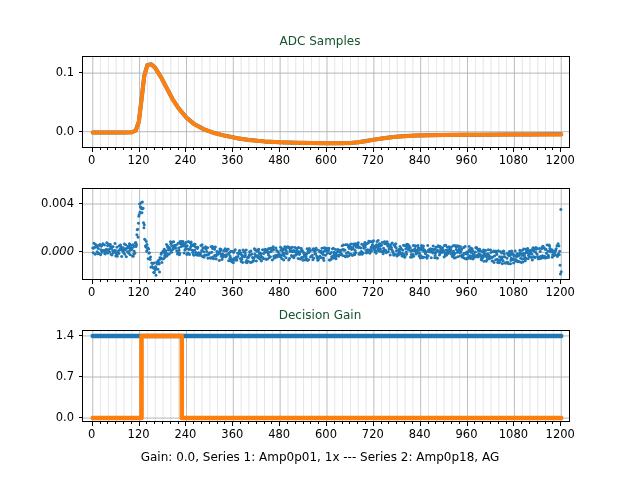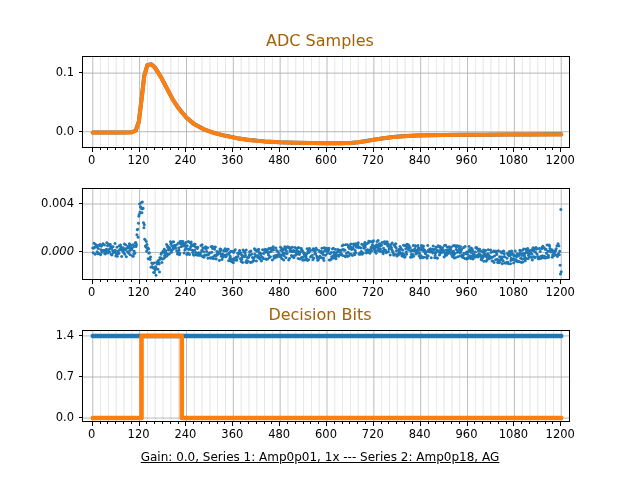--- a/index.html
+++ b/index.html
@@ -21,22 +21,22 @@
     height: 480px;
     background: #ffffff;
   }
   .panel {
     position: absolute;
   }
   .plot-title {
     position: absolute;
     width: 100%;
     text-align: center;
-    font-size: 16px;
-    color: #a16207;
+    font-size: 12px;
+    color: #14532d;
     line-height: 14px;
     white-space: nowrap;
   }
   .axes-frame {
     position: absolute;
     box-sizing: border-box;
     border: 1.1px solid #000000;
     background: #ffffff;
     overflow: hidden;
   }
@@ -66,21 +66,20 @@
     height: 1px;
     background: #000000;
   }
   .caption {
     position: absolute;
     width: 100%;
     text-align: center;
     font-size: 12px;
     color: #000000;
     white-space: nowrap;
-    text-decoration: underline;
   }
   svg { display: block; }
 </style>
 </head>
 <body>
 
 <div id="figure">
     <div class="panel" style="left: 0px; top: 0px; width: 640px; height: 480px;">
       <div class="plot-title" style="left: 0px; top: 34px;">ADC Samples</div>
       <div class="axes-frame" style="left: 82px; top: 56px; width: 488px; height: 92px;">
@@ -375,21 +374,21 @@
       <div class="xtick-label" style="left: 232.304px; top: 285px;">360</div>
       <div class="xtick-label" style="left: 279.152px; top: 285px;">480</div>
       <div class="xtick-label" style="left: 326px; top: 285px;">600</div>
       <div class="xtick-label" style="left: 372.848px; top: 285px;">720</div>
       <div class="xtick-label" style="left: 419.696px; top: 285px;">840</div>
       <div class="xtick-label" style="left: 466.544px; top: 285px;">960</div>
       <div class="xtick-label" style="left: 513.392px; top: 285px;">1080</div>
       <div class="xtick-label" style="left: 560.24px; top: 285px;">1200</div>
     </div>
     <div class="panel" style="left: 0px; top: 0px; width: 640px; height: 480px;">
-      <div class="plot-title" style="left: 0px; top: 308px;">Decision Bits</div>
+      <div class="plot-title" style="left: 0px; top: 308px;">Decision Gain</div>
       <div class="axes-frame" style="left: 82px; top: 330px; width: 488px; height: 92px;">
         <svg width="488" height="92" viewBox="0 0 488 92">
           <g>
             <line x1="9.76" x2="9.76" y1="0" y2="92" stroke="#b0b0b0" stroke-width="0.9" opacity="0.95"></line>
             <line x1="17.567999999999998" x2="17.567999999999998" y1="0" y2="92" stroke="#b0b0b0" stroke-width="0.6" opacity="0.55"></line>
             <line x1="25.375999999999998" x2="25.375999999999998" y1="0" y2="92" stroke="#b0b0b0" stroke-width="0.6" opacity="0.55"></line>
             <line x1="33.184000000000005" x2="33.184000000000005" y1="0" y2="92" stroke="#b0b0b0" stroke-width="0.6" opacity="0.55"></line>
             <line x1="40.992000000000004" x2="40.992000000000004" y1="0" y2="92" stroke="#b0b0b0" stroke-width="0.6" opacity="0.55"></line>
             <line x1="48.800000000000004" x2="48.800000000000004" y1="0" y2="92" stroke="#b0b0b0" stroke-width="0.6" opacity="0.55"></line>
             <line x1="56.608000000000004" x2="56.608000000000004" y1="0" y2="92" stroke="#b0b0b0" stroke-width="0.9" opacity="0.95"></line>

